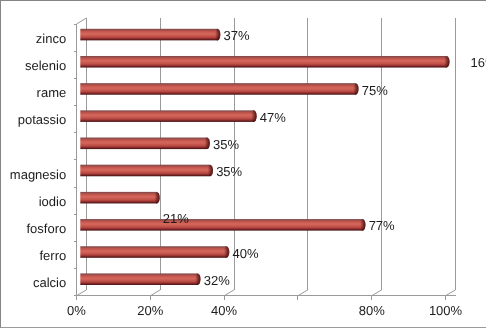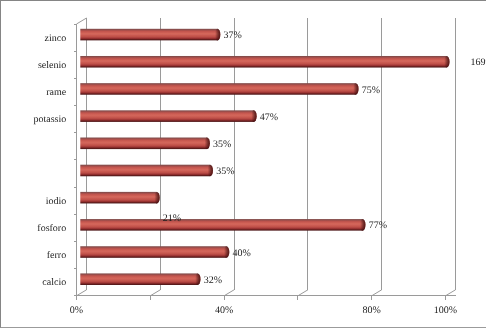--- a/index.html
+++ b/index.html
@@ -2,21 +2,21 @@
 <html><head>
 <meta charset="utf-8">
 <style>
   html,body{margin:0;padding:0;}
   body{width:486px;height:328px;background:#ffffff;font-family:"Liberation Sans",sans-serif;overflow:hidden;
        -webkit-font-smoothing:antialiased;text-rendering:geometricPrecision;}
   #chart-root{position:relative;width:486px;height:328px;box-sizing:border-box;
     border-top:1px solid #858585;border-left:1px solid #858585;border-bottom:1px solid #9b9b9b;background:#fff;}
   #plot-svg{position:absolute;left:-1px;top:-1px;}
   .cat-label,.val-label,.tick-label{position:absolute;white-space:nowrap;color:#1c1c1c;
-      transform:translateZ(0);font-size:10px;line-height:14px;font-family:Liberation Serif, serif;}
+      transform:translateZ(0);font-size:13px;line-height:14px;}
   .cat-label{text-align:right;}
   .tick-label{text-align:center;}
 </style>
 </head>
 <body>
 
 <div id="chart-root">
   <svg id="plot-svg" width="486" height="328">
       <g shape-rendering="crispEdges">
         <line x1="86.5" y1="18" x2="86.5" y2="289.8" stroke="#9a9a9a" stroke-width="1"></line>
@@ -133,27 +133,29 @@
   <div id="labels" style="position:absolute;left:-1px;top:-1px;width:486px;height:328px;">
       <div class="cat-label" style="right: 419.8px; top: 31.6px;">zinco</div>
       <div class="val-label" style="left: 223.528px; top: 29.19px;">37%</div>
       <div class="cat-label" style="right: 419.8px; top: 58.78px;">selenio</div>
       <div class="val-label" style="left: 454.6px; top: 56.37px; padding-left: 16px;">169%</div>
       <div class="cat-label" style="right: 419.8px; top: 85.96px;">rame</div>
       <div class="val-label" style="left: 361.719px; top: 83.55px;">75%</div>
       <div class="cat-label" style="right: 419.8px; top: 113.14px;">potassio</div>
       <div class="val-label" style="left: 259.838px; top: 110.73px;">47%</div>
       <div class="val-label" style="left: 213.048px; top: 137.91px;">35%</div>
+      <div class="cat-label" style="right: 419.8px; top: 167.5px;">magnesio</div>
       <div class="val-label" style="left: 216.148px; top: 165.09px;">35%</div>
       <div class="cat-label" style="right: 419.8px; top: 194.68px;">iodio</div>
       <div class="val-label" style="left: 162.864px; top: 197px; margin-top: 15px;">21%</div>
       <div class="cat-label" style="right: 419.8px; top: 221.86px;">fosforo</div>
       <div class="val-label" style="left: 368.656px; top: 219.45px;">77%</div>
       <div class="cat-label" style="right: 419.8px; top: 249.04px; text-align: center;">ferro</div>
       <div class="val-label" style="left: 232.495px; top: 246.63px;">40%</div>
       <div class="cat-label" style="right: 419.8px; top: 276.22px;">calcio</div>
       <div class="val-label" style="left: 203.676px; top: 273.81px;">32%</div>
       <div class="tick-label" style="left: 46.5px; width: 60px; top: 304.2px;">0%</div>
+      <div class="tick-label" style="left: 120.3px; width: 60px; top: 304.2px;">20%</div>
       <div class="tick-label" style="left: 194.1px; width: 60px; top: 304.2px;">40%</div>
       <div class="tick-label" style="left: 341.7px; width: 60px; top: 304.2px;">80%</div>
       <div class="tick-label" style="left: 415.5px; width: 60px; top: 304.2px;">100%</div>
     </div>
 </div>
 
 </body></html>

